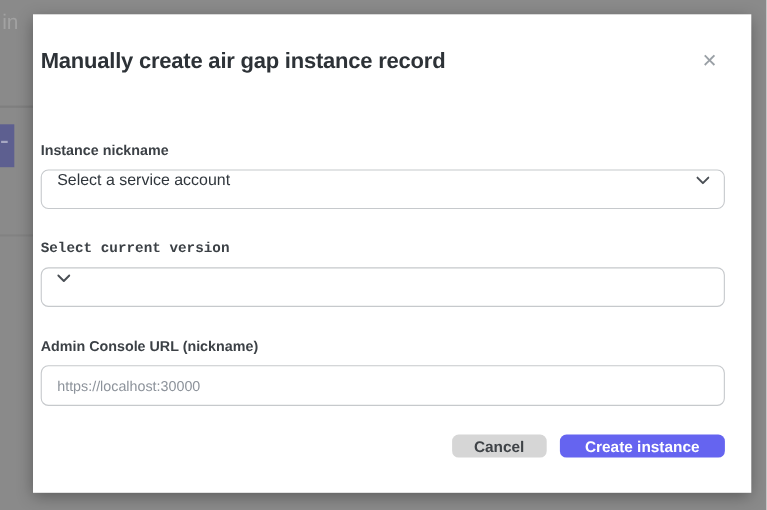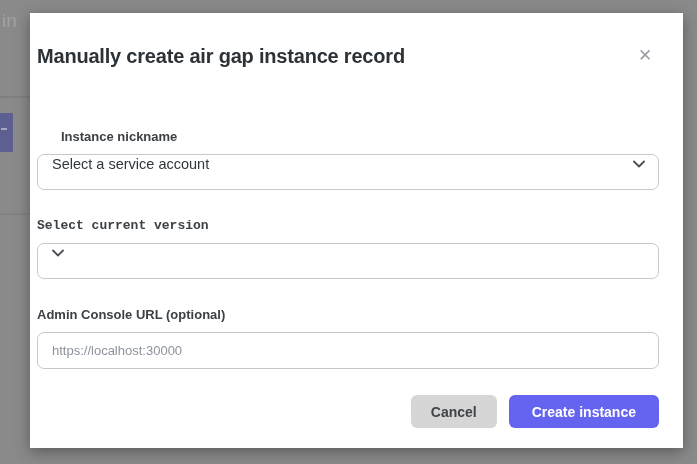--- a/index.html
+++ b/index.html
@@ -77,21 +77,21 @@
     padding: 0;
   }
 
   .field-label {
     position: absolute;
     left: 7px;
     font-size: 13px;
     font-weight: 600;
     color: #3c4146;
   }
-  .lbl-1 { top: 116px; margin-left: 24px; }
+  .lbl-1 { top: 116px; }
   .lbl-2 { top: 205px; font-family: Liberation Mono, monospace; }
   .lbl-3 { top: 294px; }
 
   .select-box {
     position: absolute;
     left: 7px; right: 24px;
     height: 36px;
     border: 1px solid #c6c9cc;
     border-radius: 7px;
     background: #ffffff;
@@ -124,21 +124,21 @@
   }
   .text-input::placeholder { color: #8d939b; opacity: 1; }
 
   .btn-row {
     position: absolute;
     right: 24px; top: 382px;
     display: flex;
     gap: 12px;
   }
   .btn {
-    height: 33px;
+    height: 21px;
     border: none;
     border-radius: 6px;
     font-family: "Liberation Sans", sans-serif;
     font-size: 14px;
     font-weight: 600;
     cursor: pointer;
     padding: 0 20px;
   }
   .btn-cancel {
     background: #d6d6d6;
@@ -180,21 +180,21 @@
 
     <label class="field-label lbl-2">Select current version</label>
     <div class="select-box sel-2">
       <span class="chevron">
         <svg width="12" height="8" viewBox="0 0 12 8">
             <path d="M1 1.5l5 5 5-5" fill="none" stroke="#4a4f55" stroke-width="1.8" stroke-linecap="round" stroke-linejoin="round"></path>
           </svg>
       </span>
     </div>
 
-    <label class="field-label lbl-3">Admin Console URL (optional)</label>
+    <label class="field-label lbl-3">Admin Console URL (nickname)</label>
     <input class="text-input" type="text" placeholder="https://localhost:30000" style="">
 
     <div class="btn-row">
       <button class="btn btn-cancel">Cancel</button>
       <button class="btn btn-primary">Create instance</button>
     </div>
 
   </div>
 </div>
 

